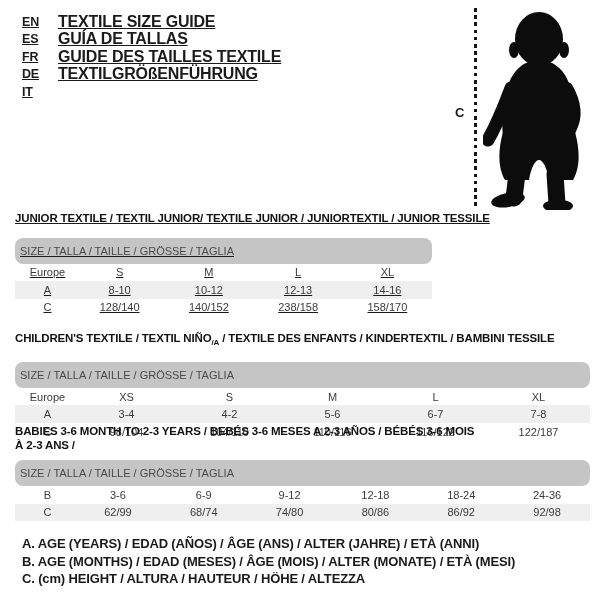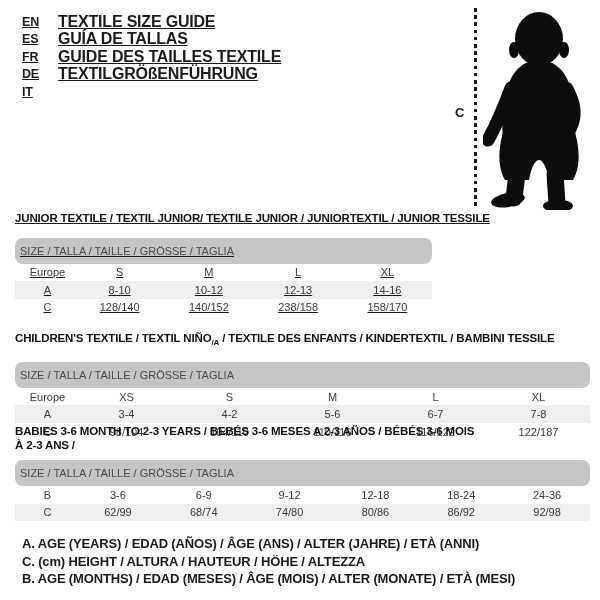--- a/index.html
+++ b/index.html
@@ -222,17 +222,17 @@
           <td>80/86</td>
           <td>86/92</td>
           <td>92/98</td>
         </tr>
       </tbody>
     </table>
   </section>
 
   <div class="footnotes">
     <div class="footnote">A. AGE (YEARS) / EDAD (AÑOS) / ÂGE (ANS) / ALTER (JAHRE) / ETÀ (ANNI)</div>
+    <div class="footnote">B. AGE (MONTHS) / EDAD (MESES) / ÂGE (MOIS) / ALTER (MONATE) / ETÀ (MESI)</div>
     <div class="footnote">C. (cm) HEIGHT / ALTURA / HAUTEUR / HÖHE / ALTEZZA</div>
-    <div class="footnote">B. AGE (MONTHS) / EDAD (MESES) / ÂGE (MOIS) / ALTER (MONATE) / ETÀ (MESI)</div>
   </div>
 
 </div>
 
 </body></html>

